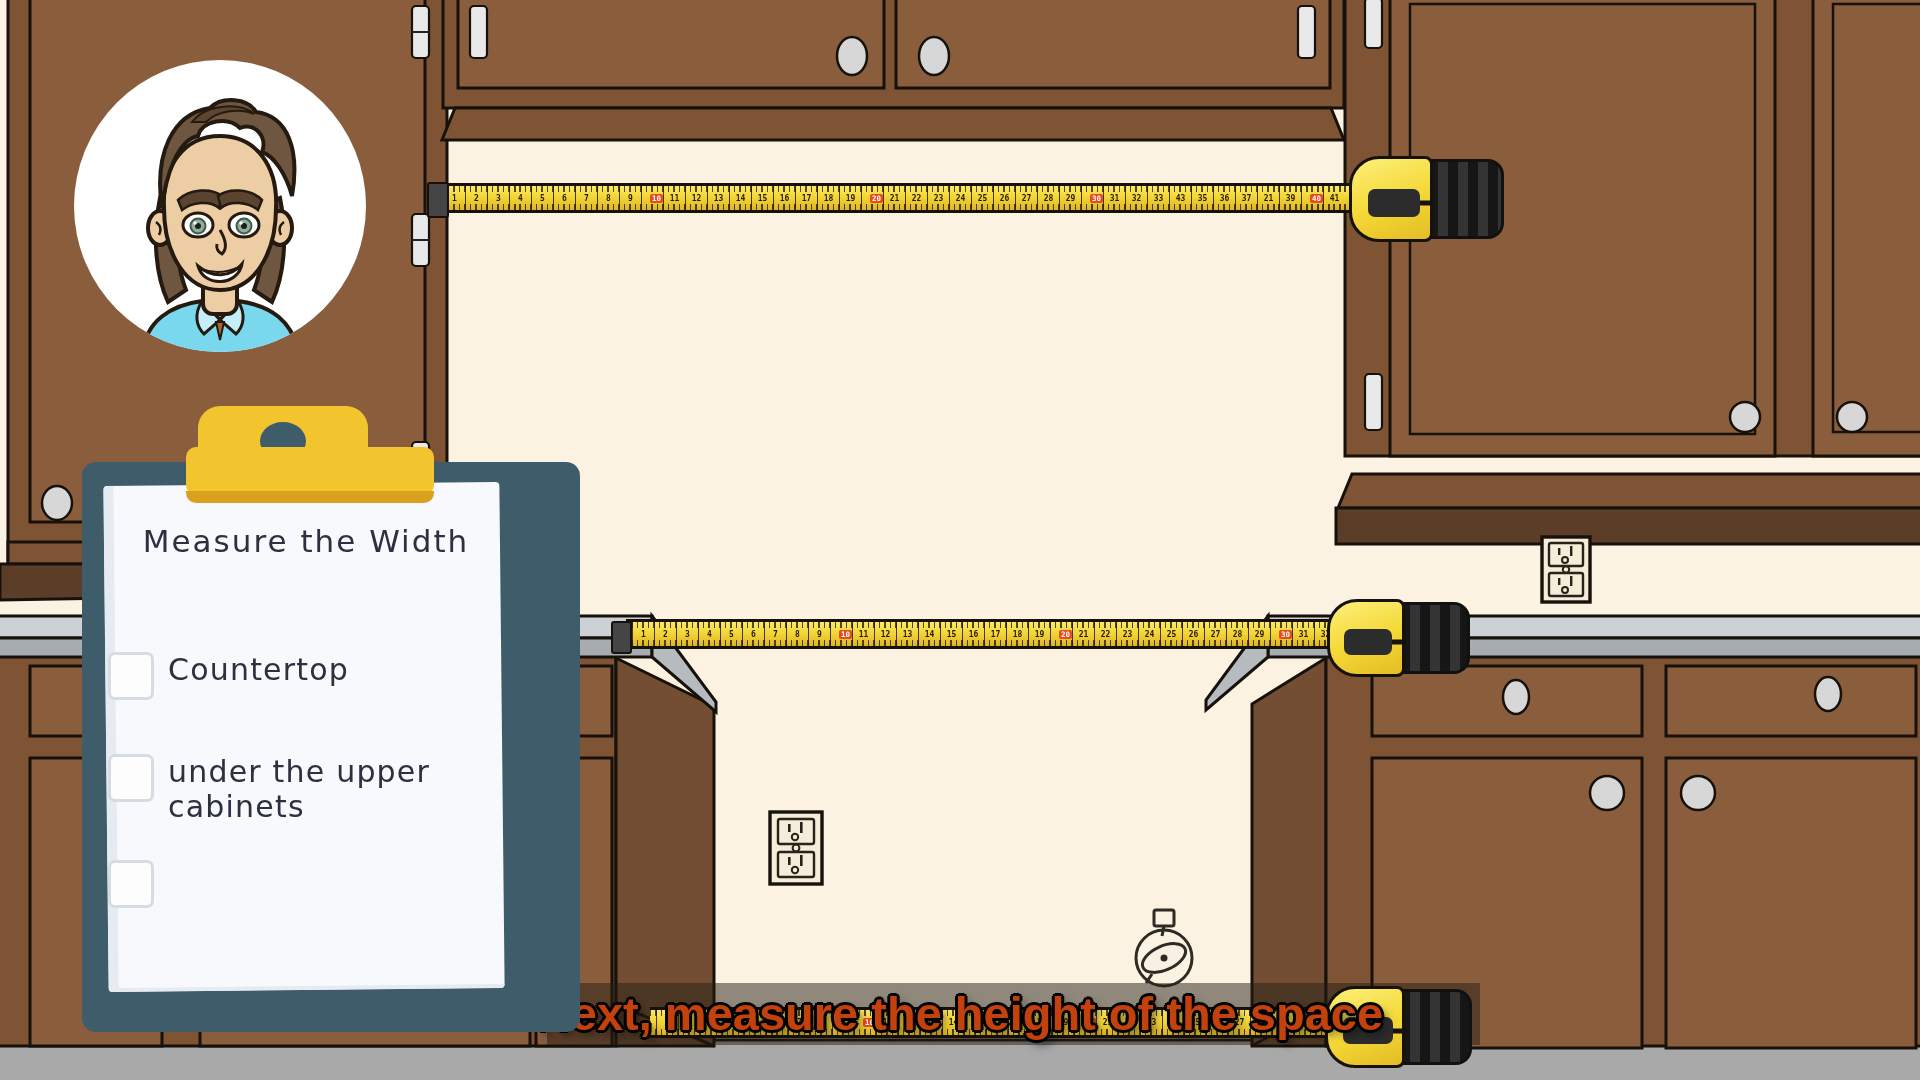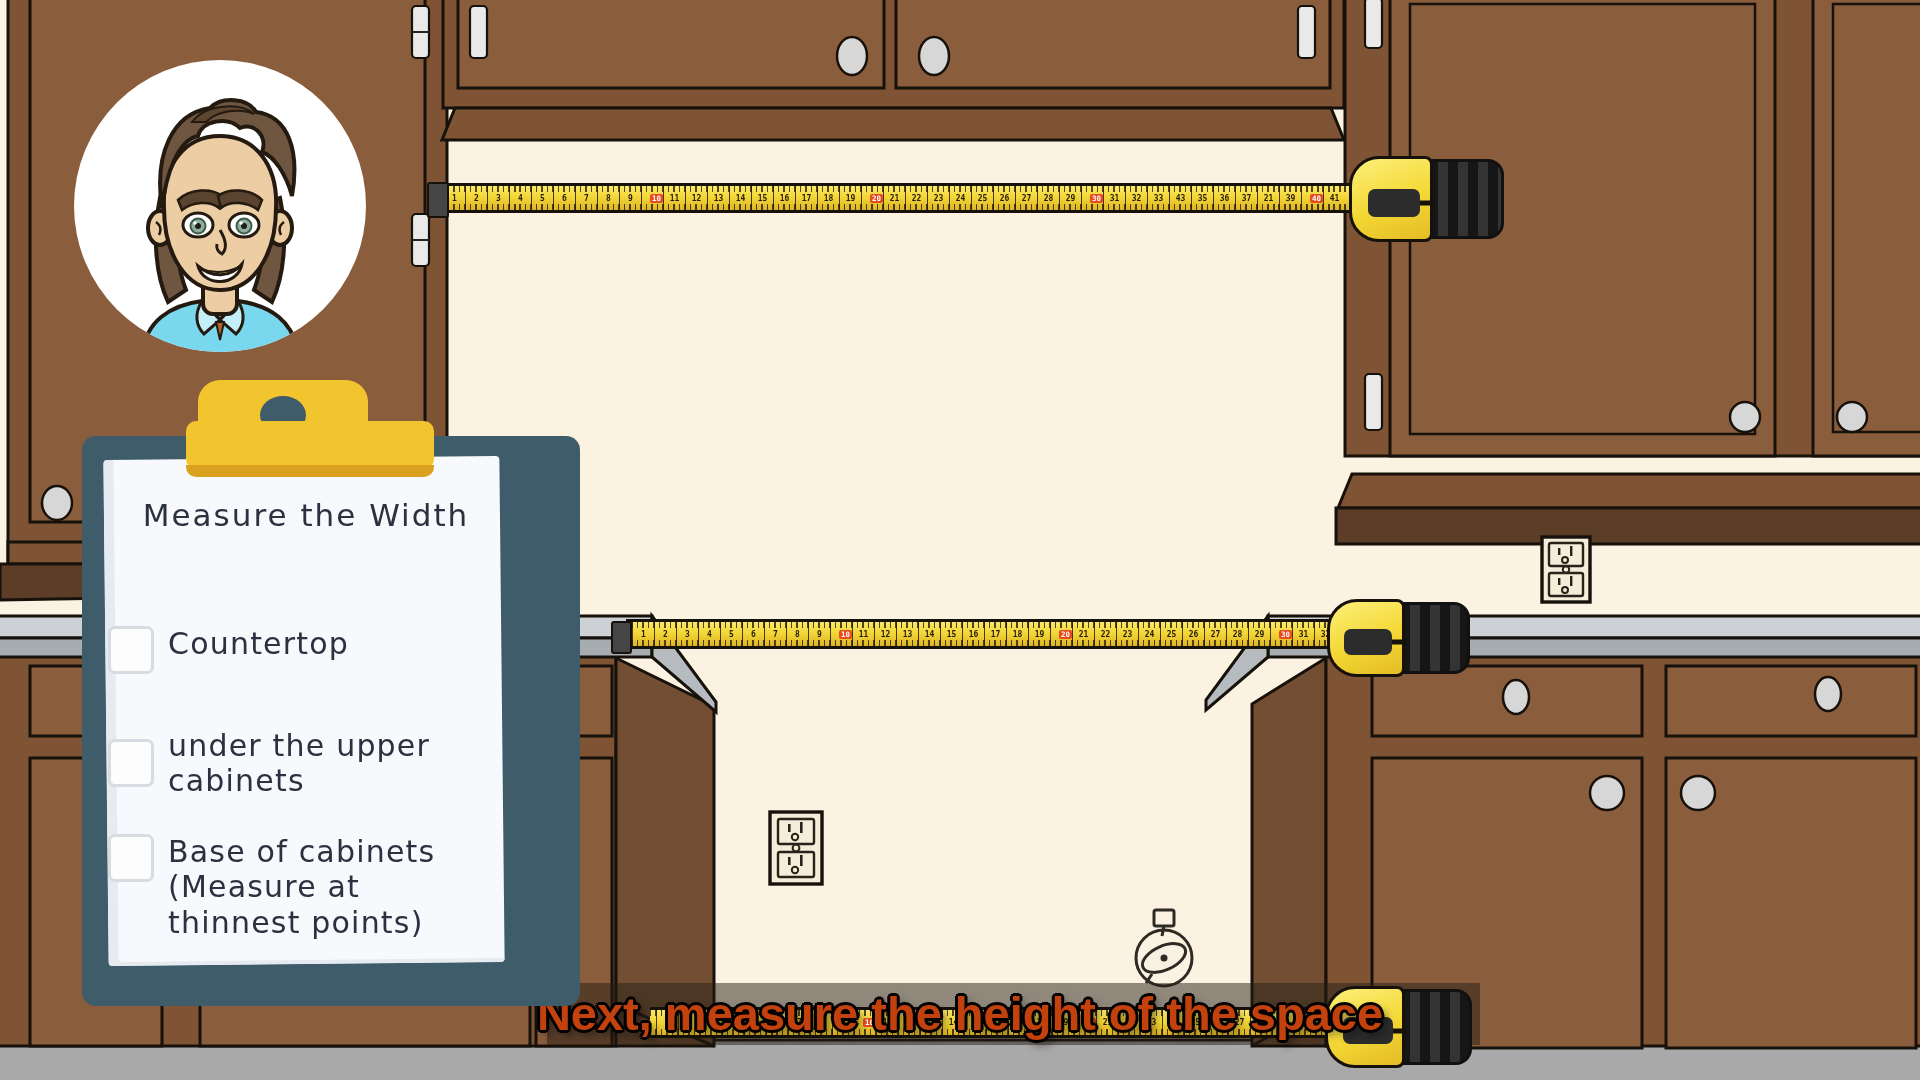--- a/index.html
+++ b/index.html
@@ -64,21 +64,21 @@
   
   .cap-band{position:absolute;left:547px;top:983px;width:933px;height:62px;
         background:var(--caption-band);z-index:40;}
   .caption{position:absolute;left:380px;top:986px;width:1160px;text-align:center;z-index:60;
         font-family:"Liberation Sans",sans-serif;font-weight:bold;font-size:47px;color:#c2410c;white-space:nowrap;
         text-shadow:3px 0 0 #000,-3px 0 0 #000,0 3px 0 #000,0 -3px 0 #000,
                     2px 2px 0 #000,-2px 2px 0 #000,2px -2px 0 #000,-2px -2px 0 #000,
                     5px 5px 8px rgba(0,0,0,.55);}
 
   
-  .board{position:absolute;left:82px;top:436px;width:498px;height:570px;z-index:70;
+  .board{position:absolute;left:82px;top:462px;width:498px;height:570px;z-index:70;
         background:var(--board);border-radius:14px;}
   .paper{position:absolute;left:24px;top:22px;width:396px;height:506px;background:var(--paper);
         border-radius:4px;transform:rotate(-.6deg);box-shadow:inset 10px -4px 0 #e6eaf1;}
   .clip-tab{position:absolute;left:116px;top:-56px;width:170px;height:74px;
         background:var(--clip-gold);border-radius:22px 22px 10px 10px;}
   .clip-hole{position:absolute;left:62px;top:16px;width:46px;height:38px;
         background:var(--board);border-radius:50%;}
   .clip-base{position:absolute;left:104px;top:-15px;width:248px;height:48px;
         background:var(--clip-gold);border-radius:10px;}
   .clip-shadow{position:absolute;left:104px;top:29px;width:248px;height:12px;
@@ -599,23 +599,22 @@
     <div class="clip-shadow"></div>
 
     <div class="cb-title">
       <div>Measure the Width</div>
     </div>
 
     <div class="cb-item" style="top:190px;">
       <div class="cb-box"></div>
       <div class="cb-label">Countertop</div>
     </div>
-    <div class="cb-item" style="top:292px;align-items:center;">
+    <div class="cb-item" style="top:292px;">
       <div class="cb-box"></div>
       <div class="cb-label">under the upper cabinets</div>
     </div>
     <div class="cb-item" style="top:398px;">
       <div class="cb-box"></div>
-      <div class="cb-label">Base of cabinets (Measure at thinnest points)</div>
     </div>
   </div>
 
 </div>
 
 </body></html>

